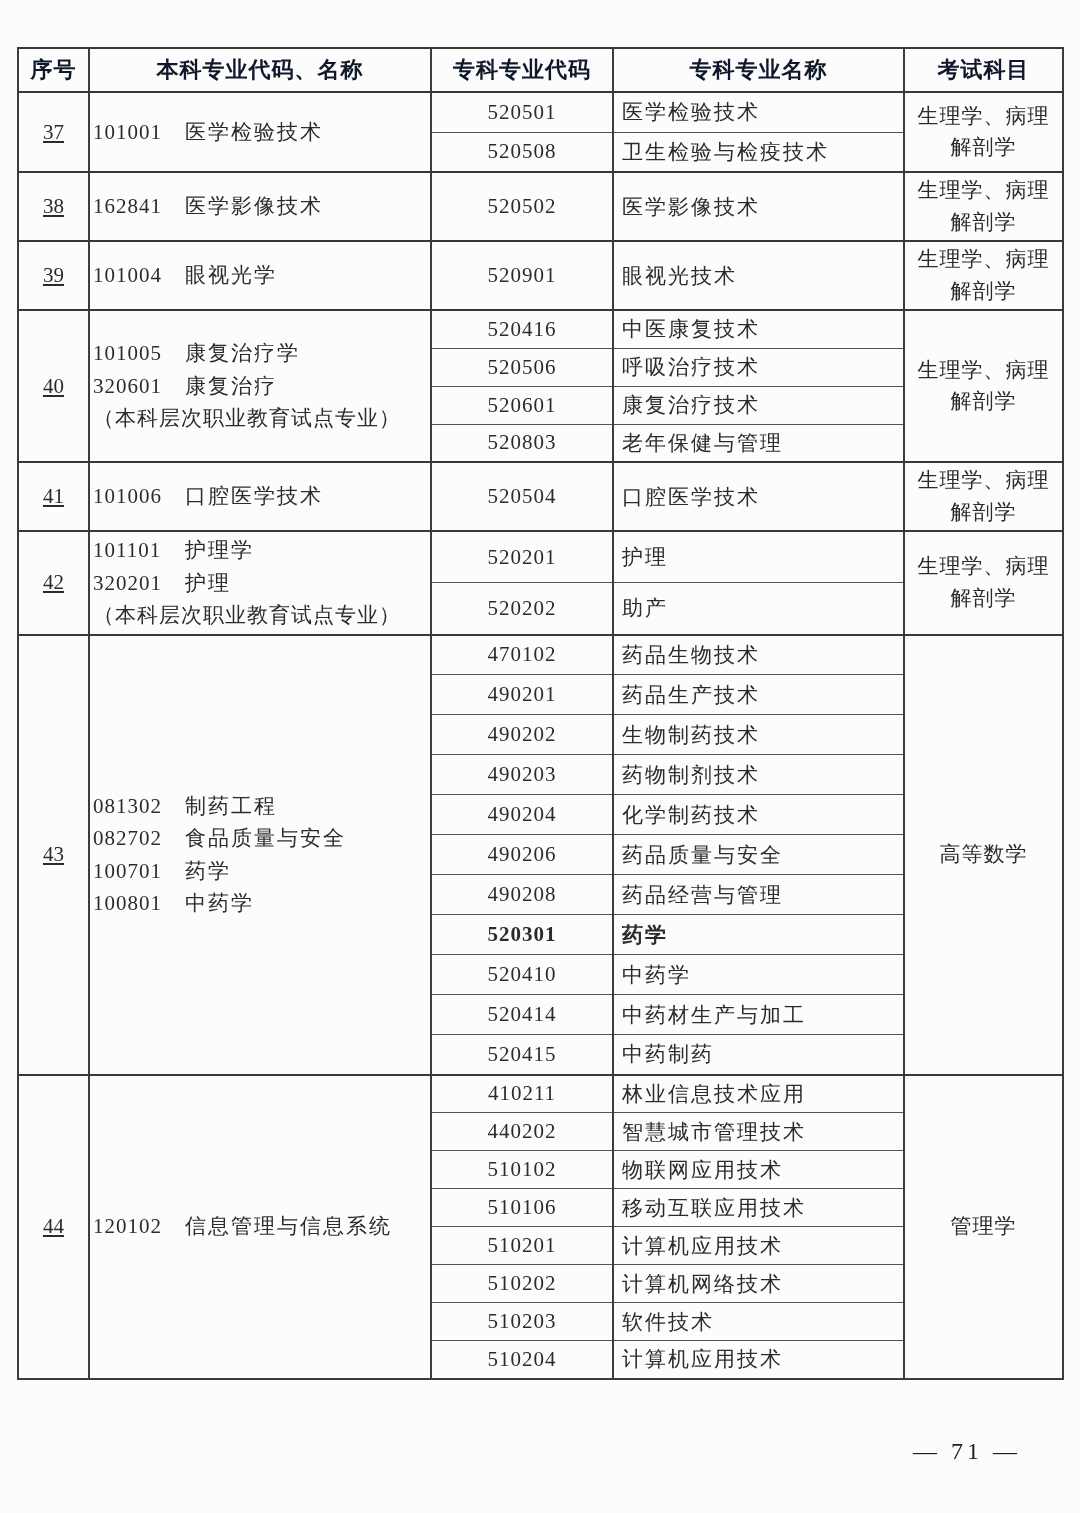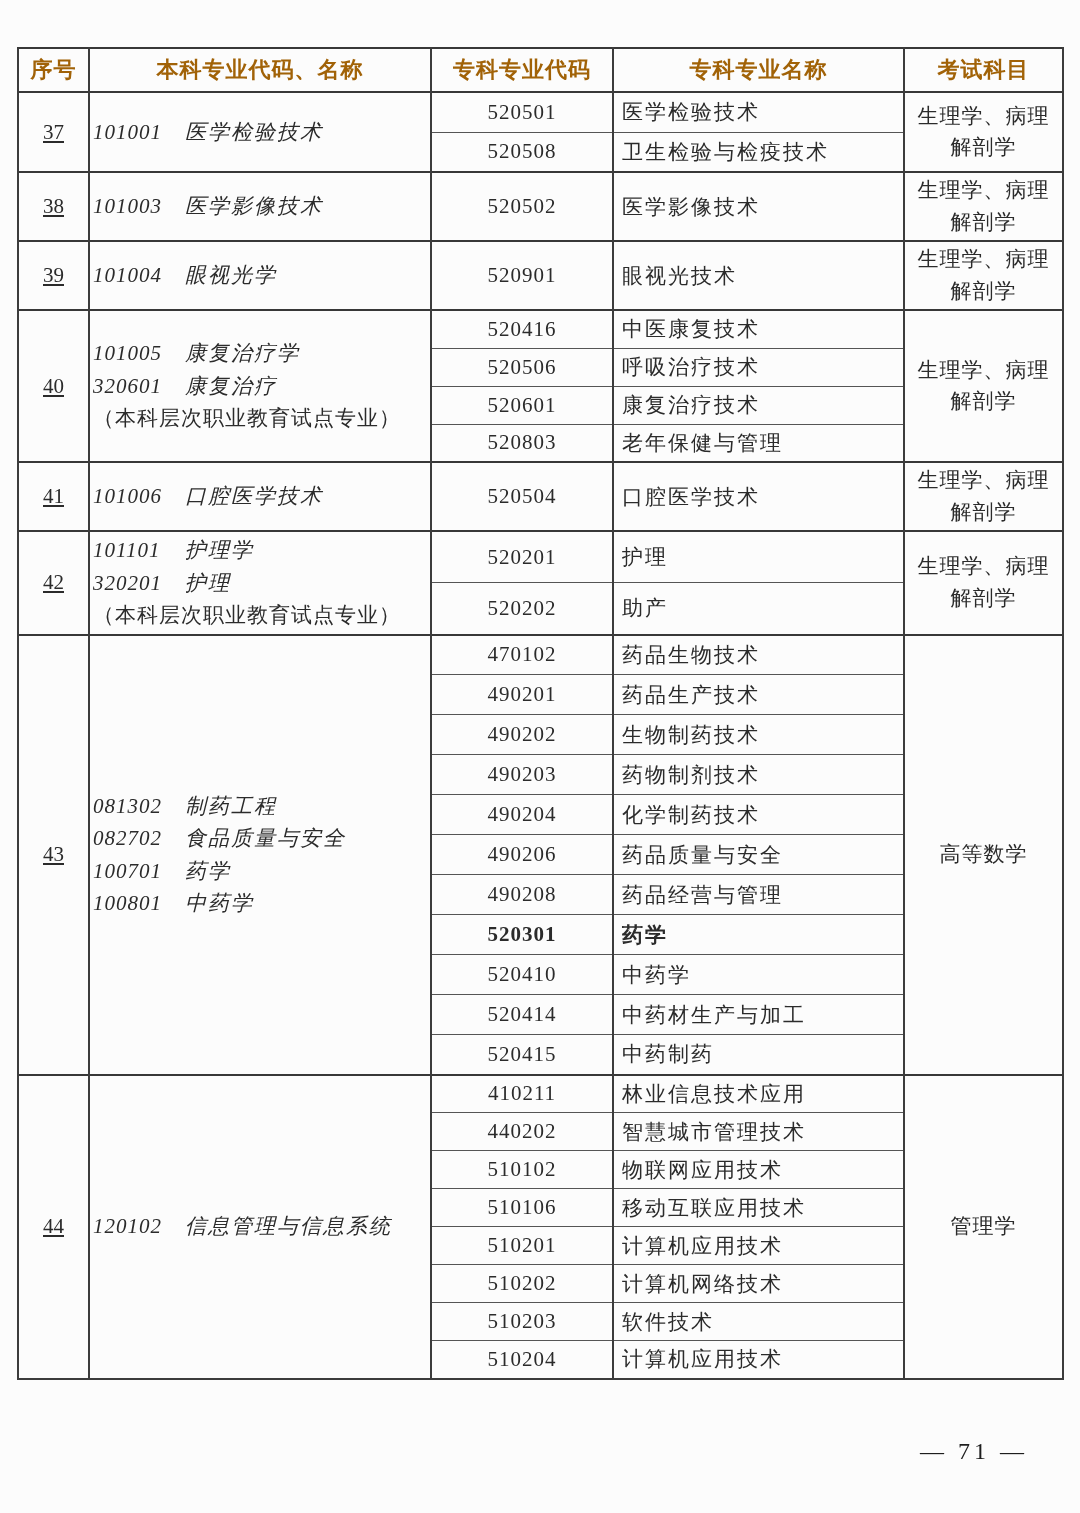--- a/index.html
+++ b/index.html
@@ -28,39 +28,39 @@
     border-top: 1px solid #555;
     border-bottom: 1px solid #555;
     padding: 2px 4px;
     overflow: hidden;
   }
   table { border: 2.5px solid #3c3c3c; }
   tr.major-start th, tr.major-start td { border-top: 2.5px solid #383838; }
   thead th {
     font-weight: bold;
     font-size: 22px;
-    color: #a16207;
+    color: #0f172a;
     text-align: center;
     height: 38px;
     letter-spacing: 1px;
   }
   td { font-size: 21px; }
   td.no-cell { text-align: center; text-decoration: underline; }
   td.ug-cell { text-align: left; vertical-align: middle; padding-left: 3px; }
-  .ug-line { display: flex; align-items: center; line-height: 1.55; font-style: italic; }
+  .ug-line { display: flex; align-items: center; line-height: 1.55; }
   .ug-code { display: inline-block; width: 92px; letter-spacing: 1px; flex: 0 0 92px; }
   .ug-name { display: inline-block; letter-spacing: 2px; }
   .ug-note { line-height: 1.55; letter-spacing: 1px; }
   td.code-cell { text-align: center; letter-spacing: 1px; }
   td.name-cell { text-align: left; padding-left: 8px; letter-spacing: 2px; }
   td.exam-cell { text-align: center; vertical-align: middle; line-height: 1.5; letter-spacing: 1px; padding-left: 9px; padding-right: 9px; }
   .page-footer {
     position: absolute;
     top: 1438px;
-    right: 52px;
+    right: 59px;
     font-size: 24px;
     letter-spacing: 4px;
     color: #1e1e1e;
   }
 </style>
 </head>
 <body>
 
 <div class="table-wrap">
   <table>
@@ -94,21 +94,21 @@
           <td class="exam-cell" rowspan="2">生理学、病理解剖学</td>
         </tr>
         <tr style="height: 40px;">
           <td class="code-cell">520508</td>
           <td class="name-cell">卫生检验与检疫技术</td>
         </tr>
         <tr class="major-start" style="height: 65px;">
           <td class="no-cell" rowspan="1">38</td>
           <td class="ug-cell" rowspan="1">
             <div class="ug-line">
-              <span class="ug-code">101003</span>
+              <span class="ug-code">162841</span>
               <span class="ug-name">医学影像技术</span>
             </div>
           </td>
           <td class="code-cell">520502</td>
           <td class="name-cell">医学影像技术</td>
           <td class="exam-cell" rowspan="1">生理学、病理解剖学</td>
         </tr>
         <tr class="major-start" style="height: 65px;">
           <td class="no-cell" rowspan="1">39</td>
           <td class="ug-cell" rowspan="1">

